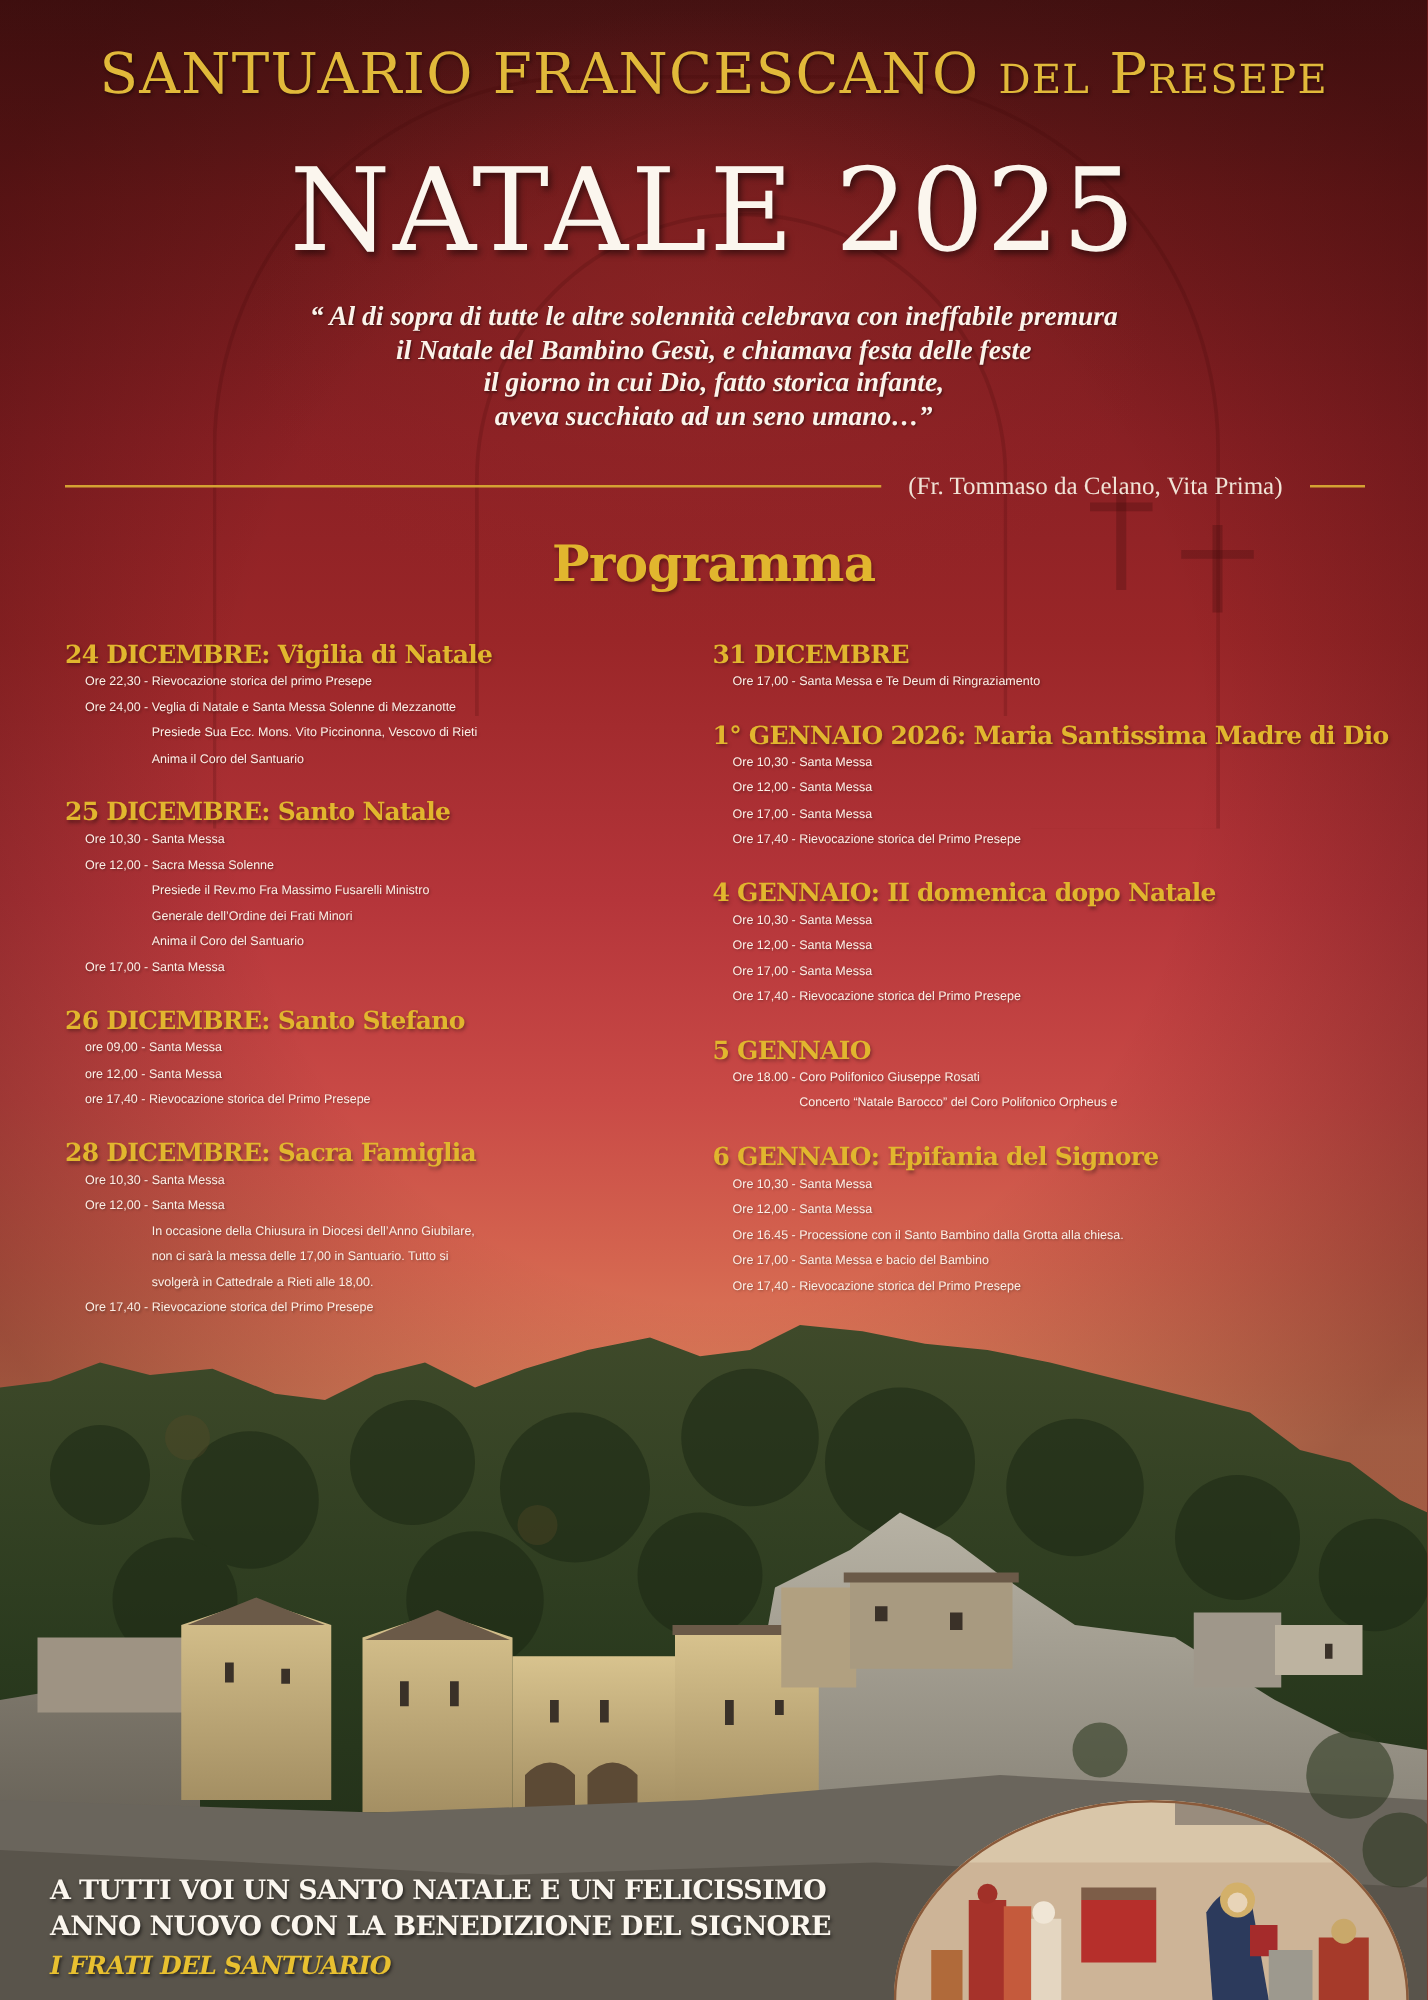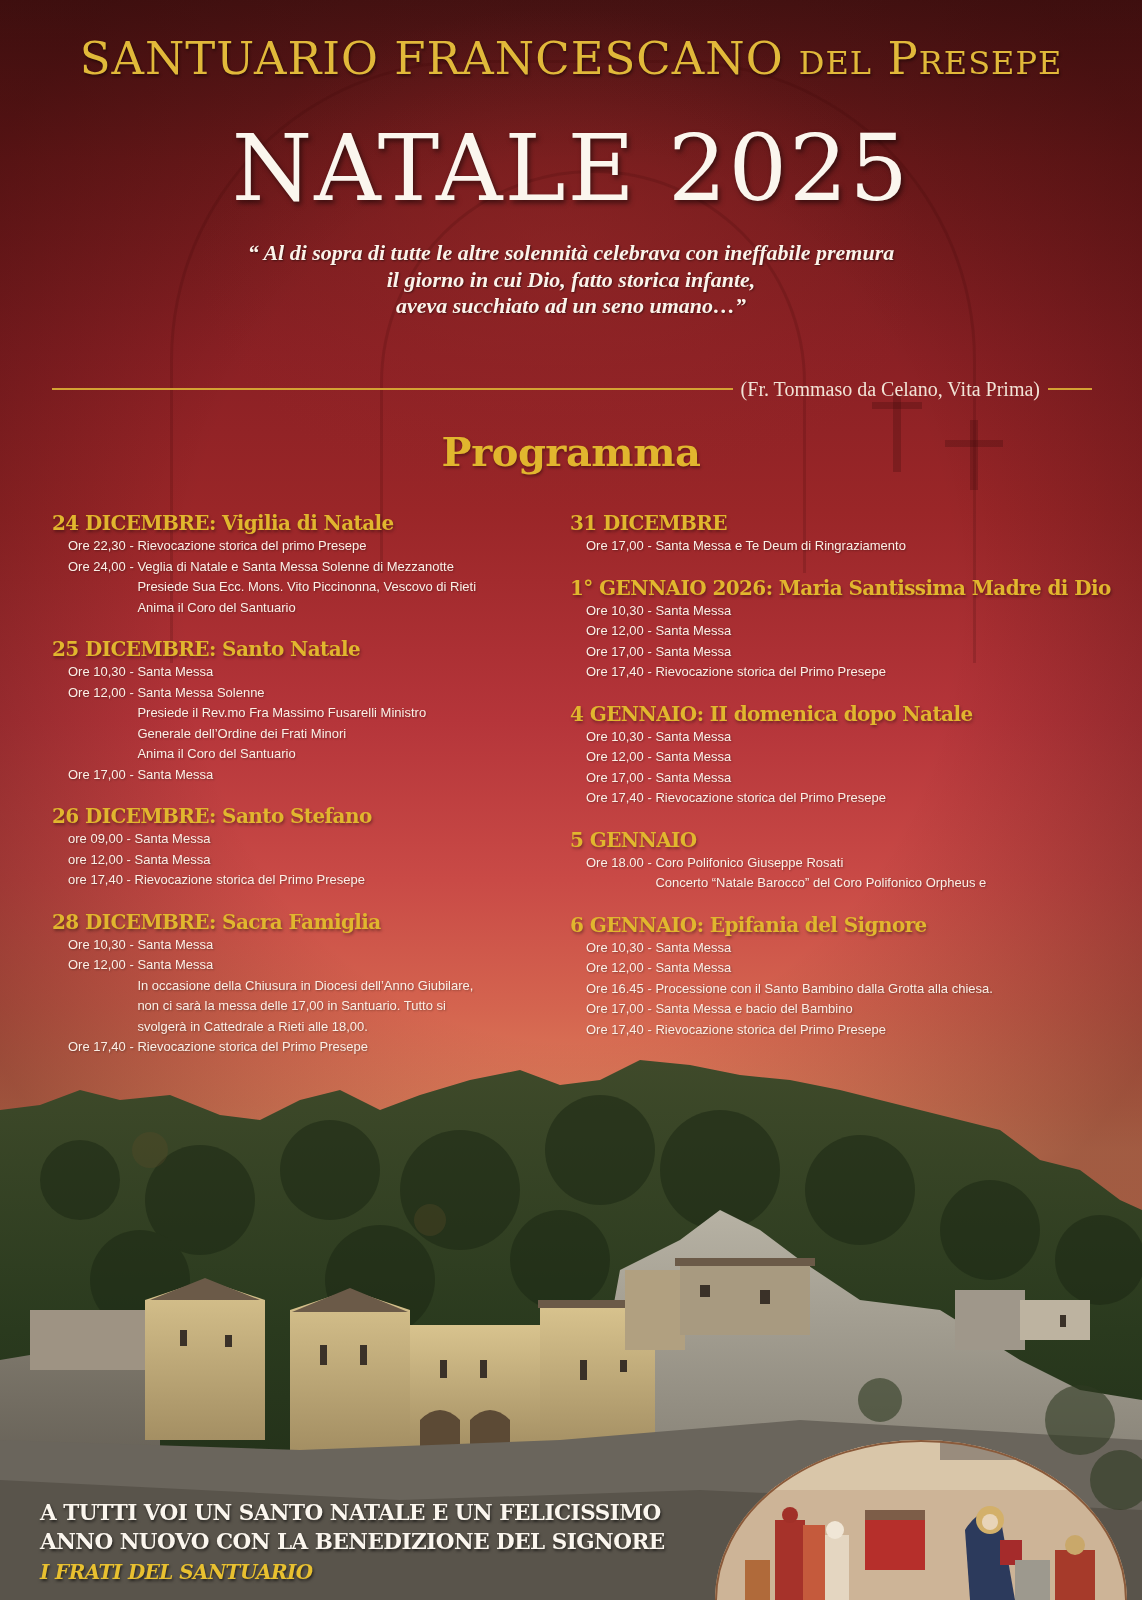--- a/index.html
+++ b/index.html
@@ -39,21 +39,21 @@
   }
   .quote {
     position: absolute; top: 240px; left: 120px; width: 902px; text-align: center;
     font-family: "Liberation Serif", serif; font-style: italic; font-weight: bold;
     font-size: 22px; line-height: 26.5px; color: #fbf3ea;
     text-shadow: 1px 1px 2px rgba(0,0,0,0.45);
   }
   .quote-line { display: block; text-align: center; }
   .attr-row {
     position: absolute; top: 376px; left: 52px; width: 1040px; height: 26px;
-    display: flex; align-items: center;
+    display: flex; align-items: center; gap: 14px;
   }
   .rule { height: 2px; background: #d4a233; }
   .rule.left { flex: 1; }
   .rule.right { width: 44px; }
   .attribution {
     font-family: "Liberation Serif", serif; font-size: 20px; color: #f1e3d6;
     padding: 0 8px; white-space: nowrap;
   }
   .programma {
     position: absolute; top: 428px; left: 0; width: 1142px; text-align: center;
@@ -62,21 +62,21 @@
   }
   .col { position: absolute; top: 510px; }
   .col.left { left: 52px; width: 520px; }
   .col.right { left: 570px; width: 560px; }
   .day { margin-bottom: 18px; }
   .day-title {
     font-family: "DejaVu Serif", serif; font-weight: bold; font-size: 20px;
     color: #e1b62e; letter-spacing: -0.6px; line-height: 26px;
     text-shadow: 1px 2px 3px rgba(0,0,0,0.35); white-space: nowrap;
   }
-  .entry { display: flex; padding-left: 16px; font-size: 13px; line-height: 20.5px; color: #fbefe6;
+  .entry { display: flex; padding-left: 16px; font-size: 10px; line-height: 20.5px; color: #fbefe6;
     text-shadow: 1px 1px 2px rgba(0,0,0,0.3); }
   .entry .time { white-space: nowrap; }
   .entry .sep { white-space: pre; }
   .entry .desc-wrap { display: flex; flex-direction: column; }
 
   
   .landscape { position: absolute; left: 0; top: 1060px; width: 1142px; height: 540px; }
   .footer-greet {
     position: absolute; left: 40px; top: 1498px; width: 700px;
     font-family: "DejaVu Serif", serif; font-weight: bold; font-size: 21.5px; line-height: 29px;
@@ -99,20 +99,21 @@
   <div class="ghost-cross" style="left:872px;top:402px;width:50px;height:7px;"></div>
   <div class="ghost-cross" style="left:970px;top:420px;width:8px;height:70px;"></div>
   <div class="ghost-cross" style="left:945px;top:440px;width:58px;height:7px;"></div>
   <div class="vignette"></div>
 
   <div class="header-sanctuary">SANTUARIO FRANCESCANO del Presepe</div>
   <div class="header-title">NATALE 2025</div>
 
   <div class="quote">
     <span class="quote-line">“ Al di sopra di tutte le altre solennità celebrava con ineffabile premura</span>
+    <span class="quote-line">il Natale del Bambino Gesù, e chiamava festa delle feste</span>
     <span class="quote-line">il giorno in cui Dio, fatto storica infante,</span>
     <span class="quote-line">aveva succhiato ad un seno umano…”</span>
   </div>
   <div class="attr-row">
     <div class="rule left"></div>
     <span class="attribution">(Fr. Tommaso da Celano, Vita Prima)</span>
     <div class="rule right"></div>
   </div>
 
   <div class="programma">Programma</div>
@@ -143,21 +144,21 @@
           <span class="time">Ore 10,30</span>
           <span class="sep"> - </span>
           <span class="desc-wrap">
             <span>Santa Messa</span>
           </span>
         </div>
         <div class="entry">
           <span class="time">Ore 12,00</span>
           <span class="sep"> - </span>
           <span class="desc-wrap">
-            <span>Santa Messa Solenne</span>
+            <span>Sacra Messa Solenne</span>
             <span>Presiede il Rev.mo Fra Massimo Fusarelli Ministro</span>
             <span>Generale dell’Ordine dei Frati Minori</span>
             <span>Anima il Coro del Santuario</span>
           </span>
         </div>
         <div class="entry">
           <span class="time">Ore 17,00</span>
           <span class="sep"> - </span>
           <span class="desc-wrap">
             <span>Santa Messa</span>

